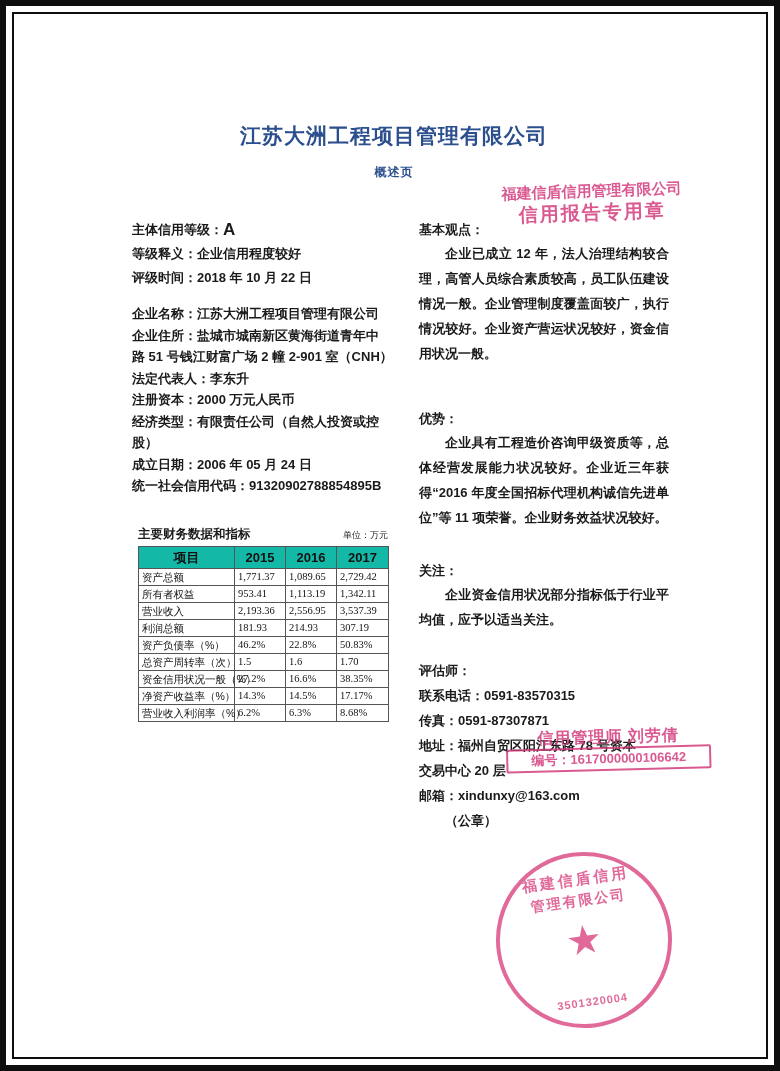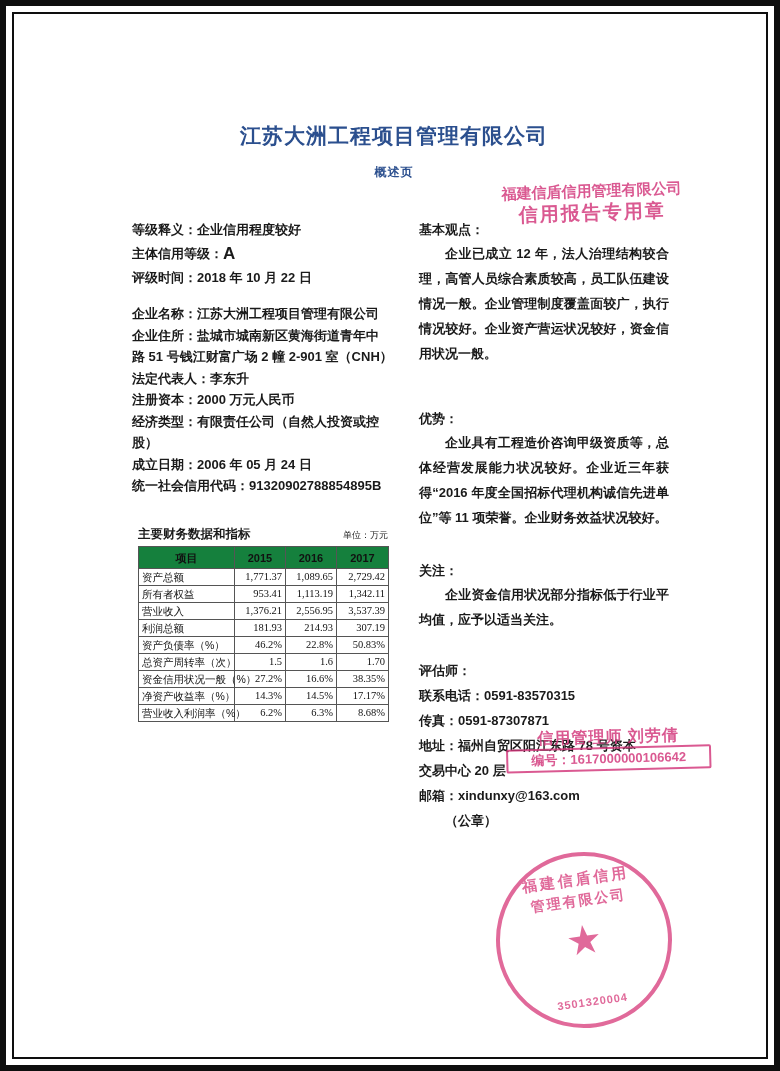--- a/index.html
+++ b/index.html
@@ -122,33 +122,33 @@
     table-layout: fixed;
   }
   table.fin th, table.fin td {
     border: 1px solid #555;
     font-size: 10.5px;
     padding: 2px 3px;
     line-height: 12px;
     color: #111;
   }
   table.fin th {
-    background: #15803d;
-    text-align: center;
-    font-weight: bold;
-    font-size: 11px;
+    background: #14b8a6;
+    text-align: center;
+    font-weight: bold;
+    font-size: 13px;
     height: 17px;
   }
   table.fin td.rowlabel {
     text-align: left;
     font-size: 10.5px;
     white-space: nowrap;
   }
   table.fin td.num {
-    text-align: right;
+    text-align: left;
     font-family: "Liberation Serif", serif;
     font-size: 10.5px;
   }
   table.fin col.c0 { width: 96px; }
   table.fin col.c1 { width: 51px; }
   table.fin col.c2 { width: 51px; }
   table.fin col.c3 { width: 52px; }
 
   
   .sec-title {
@@ -273,24 +273,24 @@
 <div class="page">
   <div class="page-inner">
     <div class="content">
 
       <div class="doc-title">江苏大洲工程项目管理有限公司</div>
       <div class="doc-subtitle">概述页</div>
 
       <div class="col-left">
 
         <div class="rating-line">
+          <span>主体信用等级：</span><span class="val">A</span>
+        </div>
+        <div class="rating-line">
           <span>等级释义：</span><span>企业信用程度较好</span>
-        </div>
-        <div class="rating-line">
-          <span>主体信用等级：</span><span class="val">A</span>
         </div>
         <div class="rating-line">
           <span>评级时间：</span><span>2018 年 10 月 22 日</span>
         </div>
 
         <div class="info-block">
           <div class="kv">
             <span class="lbl">企业名称：</span><span class="val">江苏大洲工程项目管理有限公司</span>
           </div>
           <div class="kv">
@@ -348,21 +348,21 @@
                 <td class="num">2,729.42</td>
               </tr>
               <tr>
                 <td class="rowlabel">所有者权益</td>
                 <td class="num">953.41</td>
                 <td class="num">1,113.19</td>
                 <td class="num">1,342.11</td>
               </tr>
               <tr>
                 <td class="rowlabel">营业收入</td>
-                <td class="num">1,376.21</td>
+                <td class="num">2,193.36</td>
                 <td class="num">2,556.95</td>
                 <td class="num">3,537.39</td>
               </tr>
               <tr>
                 <td class="rowlabel">利润总额</td>
                 <td class="num">181.93</td>
                 <td class="num">214.93</td>
                 <td class="num">307.19</td>
               </tr>
               <tr>

